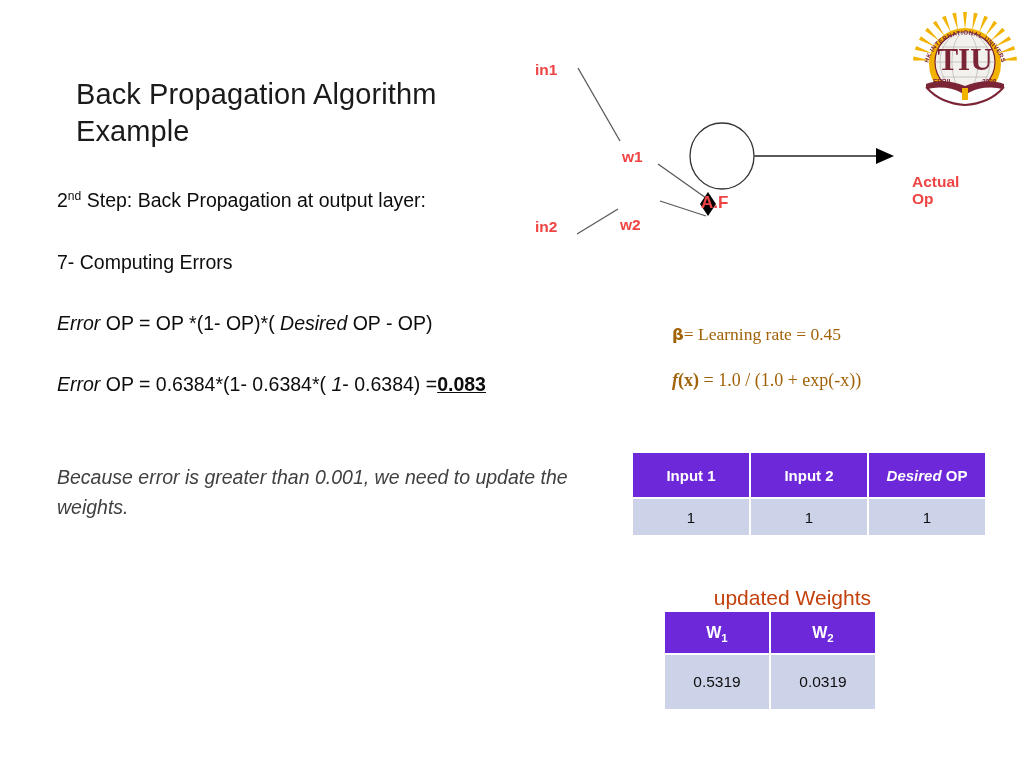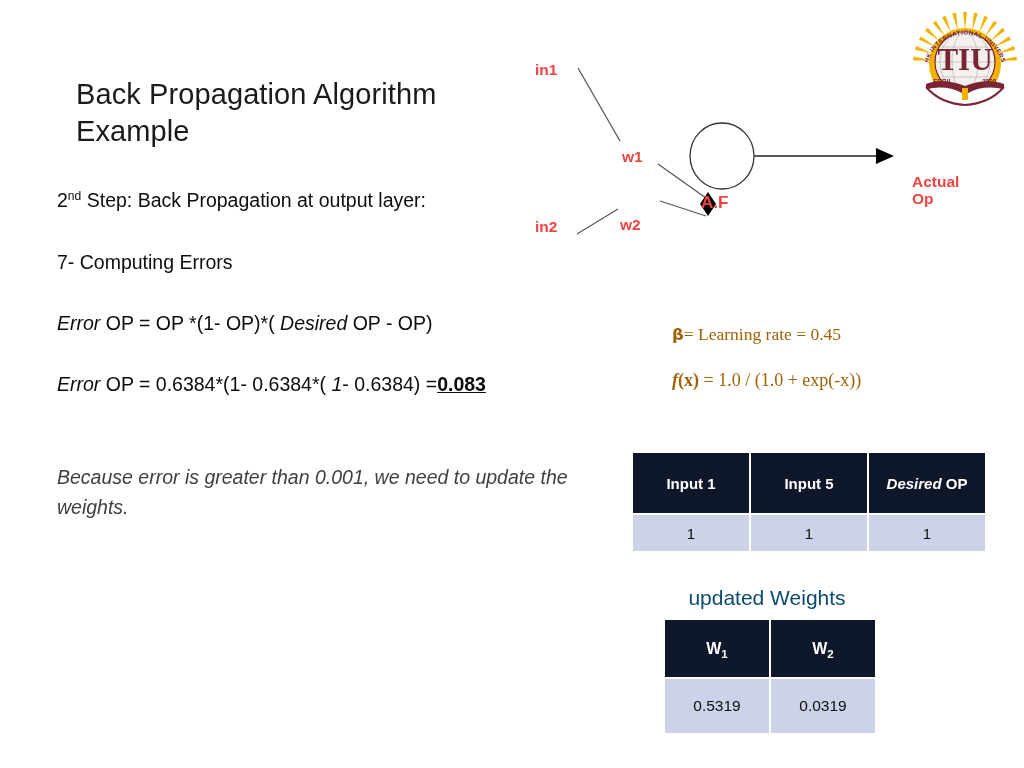--- a/index.html
+++ b/index.html
@@ -109,26 +109,26 @@
   #params-block .fx-f { font-style: italic; font-weight: bold; }
   #params-block .fx-x { font-weight: bold; }
 
   
   table.slide-table {
     border-collapse: separate;
     border-spacing: 2px;
     table-layout: fixed;
   }
   table.slide-table th {
-    background: #0f172a;
+    background: #6d28d9;
     color: #ffffff;
     font-size: 15px;
     font-weight: bold;
     text-align: center;
-    padding: 12px;
+    padding: 4px;
     height: 36px;
     vertical-align: middle;
   }
   table.slide-table td {
     background: #CCD3E8;
     color: #0d0d0d;
     font-size: 15px;
     text-align: center;
     padding: 0;
     height: 36px;
@@ -138,24 +138,23 @@
     left: 631px; top: 451px;
   }
   #inputs-table table { width: 348px; }
   #inputs-table col.c { width: 116px; }
 
   #weights-wrap {
     left: 663px; top: 586px;
   }
   #weights-title {
     font-size: 21px;
-    color: #0c4a6e;
-    text-align: center;
+    color: #c2410c;
+    text-align: right;
     width: 208px;
-    margin-bottom: 8px;
     white-space: nowrap;
   }
   #weights-wrap table { width: 208px; }
   #weights-wrap col.c { width: 104px; }
   #weights-wrap th { font-size: 16px; height: 33px; }
   #weights-wrap td { font-size: 15.5px; height: 54px; }
   .sub { font-size: 0.72em; vertical-align: sub; line-height: 0; }
 
   
   #tiu-logo {
@@ -227,21 +226,21 @@
 <div class="abs" id="inputs-table">
   <table class="slide-table">
     <colgroup>
         <col class="c">
         <col class="c">
         <col class="c">
       </colgroup>
     <thead>
       <tr>
         <th>Input 1</th>
-        <th>Input 5</th>
+        <th>Input 2</th>
         <th><span class="it">Desired</span><span> OP</span></th>
       </tr>
     </thead>
     <tbody>
       <tr>
         <td>1</td>
         <td>1</td>
         <td>1</td>
       </tr>
     </tbody>

